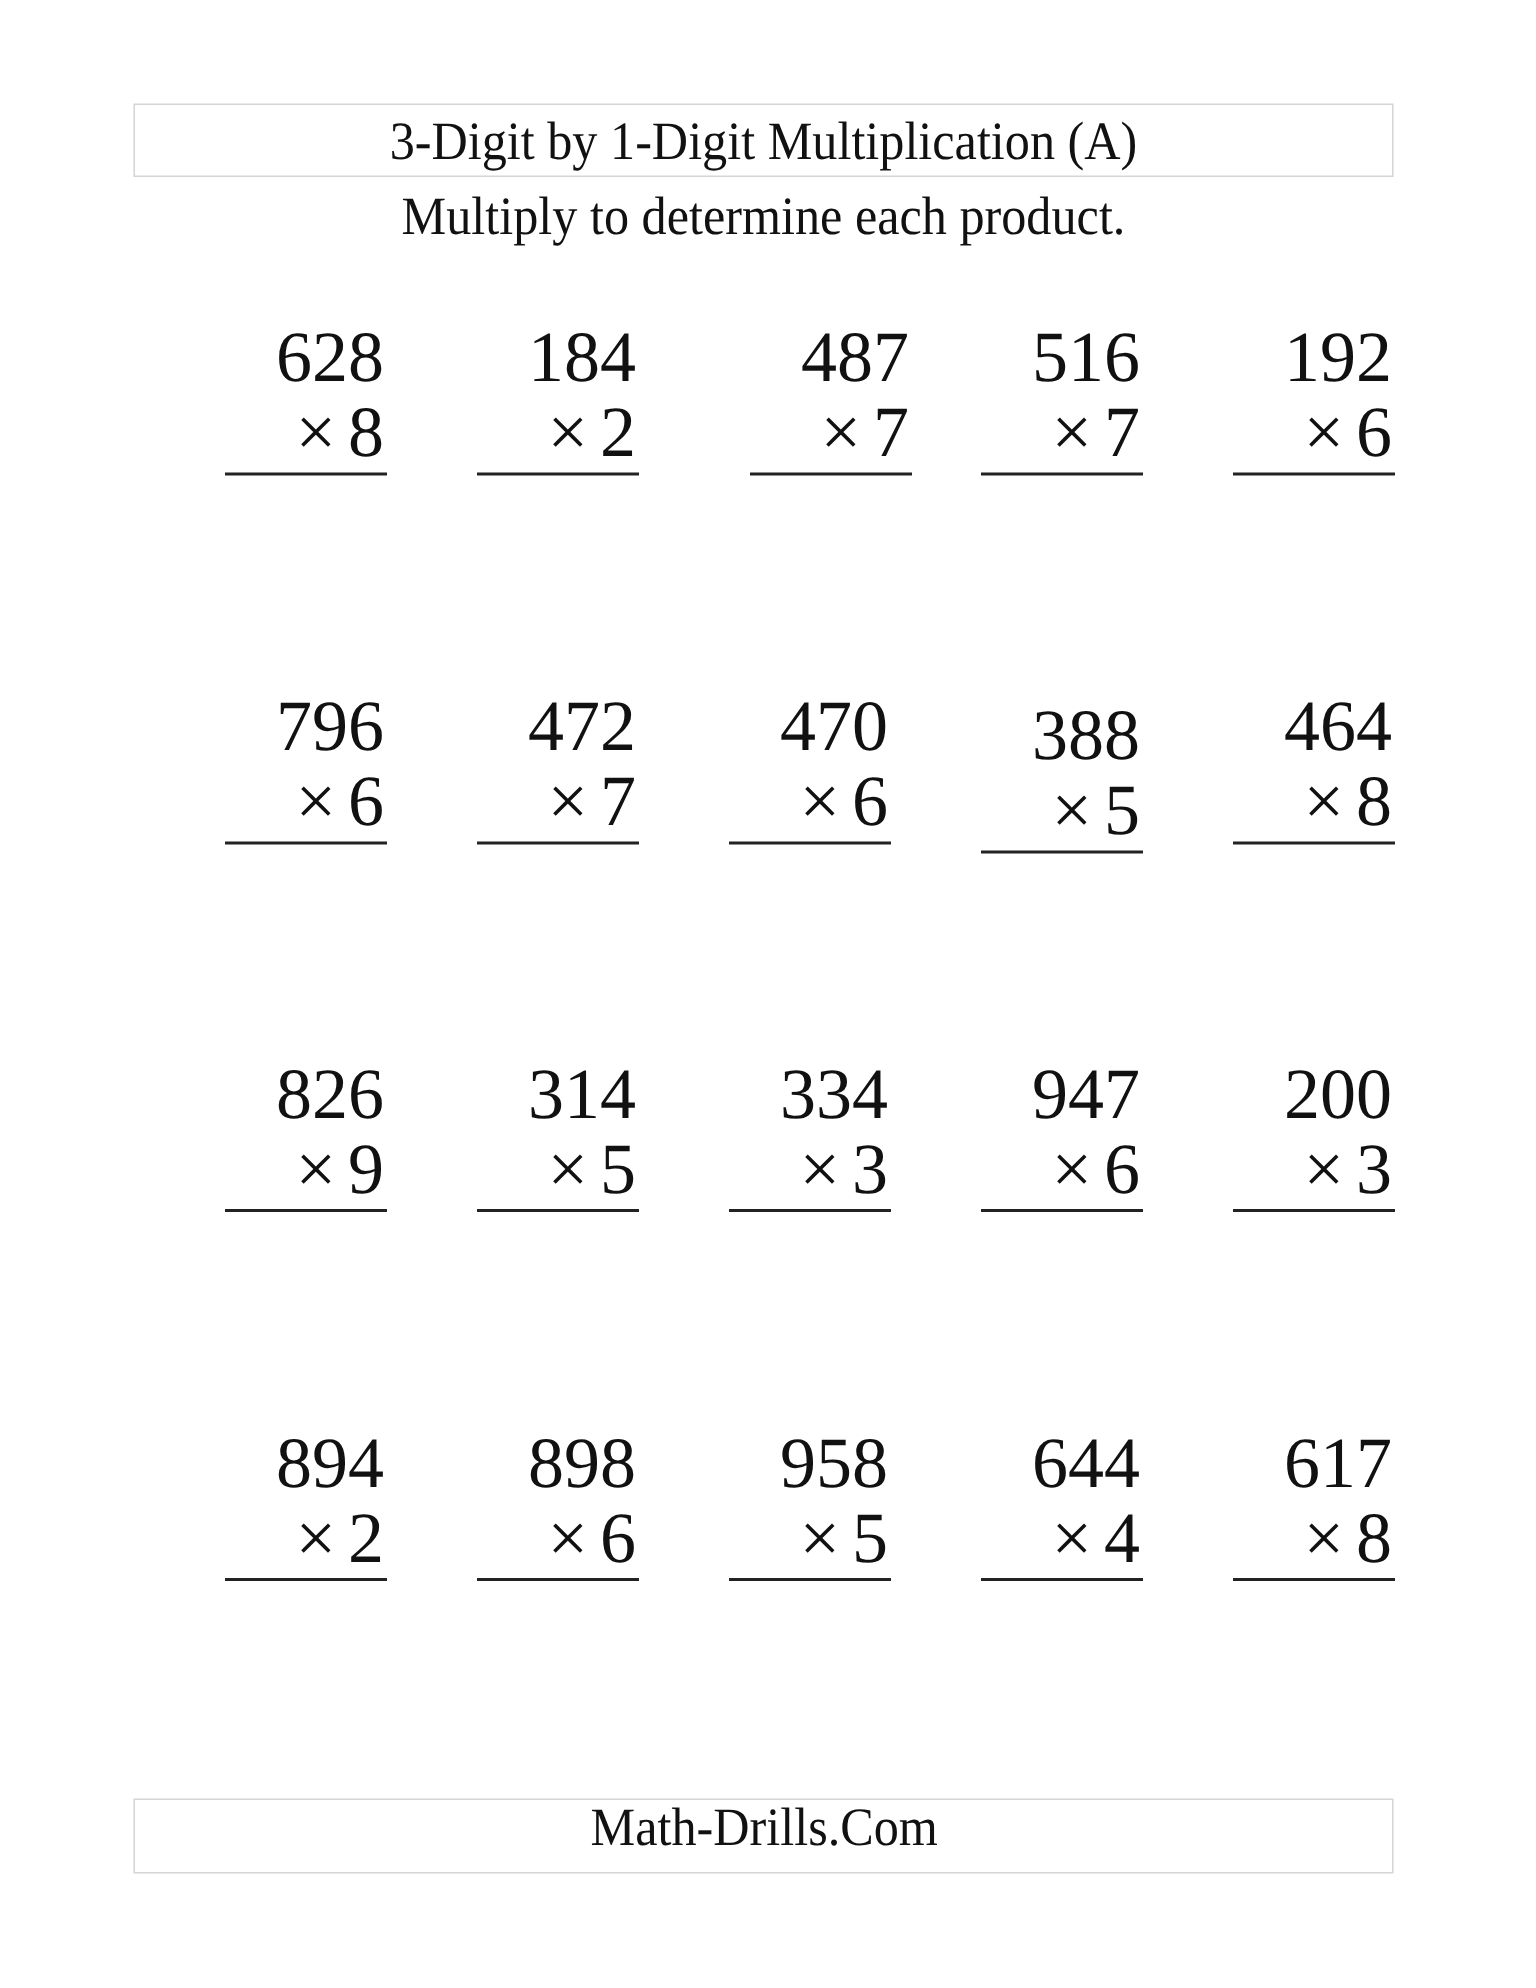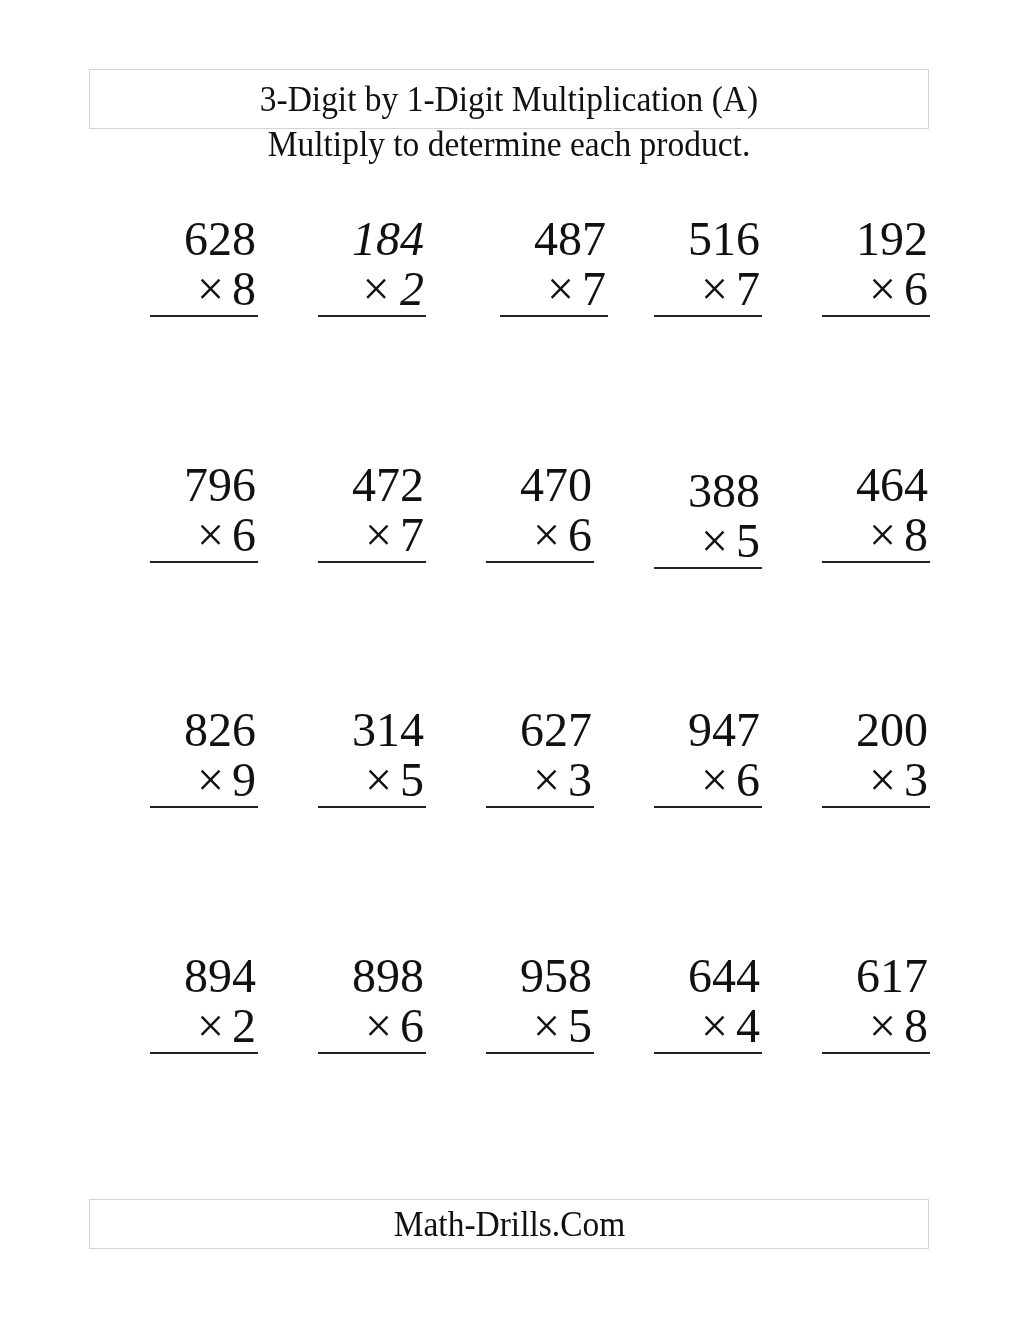--- a/index.html
+++ b/index.html
@@ -1,21 +1,21 @@
 <!DOCTYPE html>
 <html><head>
 <meta charset="utf-8">
 <style>
   html, body { margin: 0; padding: 0; background: #ffffff; }
   body {
     width: 1024px; height: 1325px; position: relative; overflow: hidden;
     font-family: "DejaVu Serif", "Liberation Serif", serif; color: #111111;
   }
   .title-box {
-    position: absolute; left: 89px; top: 69px; width: 840px; height: 60px;
+    position: absolute; left: 89px; top: 69px; width: 840px; height: 49px;
     border: 1px solid #d4d4d4; box-sizing: border-box;
     display: flex; align-items: center; justify-content: center;
   }
   .title {
     font-family: "Liberation Serif", "DejaVu Serif", serif;
     font-size: 36px; line-height: 1; letter-spacing: 0px; transform: scaleX(0.93);
   }
   .instructions {
     position: absolute; left: 89px; top: 122px; width: 840px; text-align: center;
     font-family: "Liberation Serif", "DejaVu Serif", serif;
@@ -31,42 +31,42 @@
   }
   .problem .top { top: 0; right: 2px; }
   .problem .bottom { top: 50px; right: 2px; }
   .problem .times { margin-right: 8px; }
   .problem .rule {
     position: absolute; left: 0; top: 96px; width: 108px; height: 2px; background: #222222;
   }
   .footer-box {
     position: absolute; left: 89px; top: 1199px; width: 840px; height: 50px;
     border: 1px solid #d4d4d4; box-sizing: border-box;
-    display: flex; align-items: center; justify-content: center;
+    display: flex; align-items: flex-start; justify-content: center;
   }
   .footer {
     font-family: "Liberation Serif", "DejaVu Serif", serif;
     font-size: 36px; line-height: 1; transform: scaleX(0.93);
   }
 </style>
 </head>
 <body>
 
 <div class="title-box">
   <span class="title">3-Digit by 1-Digit Multiplication (A)</span>
 </div>
 <div class="instructions">Multiply to determine each product.</div>
 
 <div id="problem-grid">
     <div class="problem" style="left: 150px; top: 219px;">
       <div class="top">628</div>
       <div class="bottom"><span class="times">×</span><span>8</span></div>
       <div class="rule"></div>
     </div>
-    <div class="problem" style="left: 318px; top: 219px; font-style: italic;">
+    <div class="problem" style="left: 318px; top: 219px;">
       <div class="top">184</div>
       <div class="bottom"><span class="times">×</span><span>2</span></div>
       <div class="rule"></div>
     </div>
     <div class="problem" style="left: 500px; top: 219px;">
       <div class="top">487</div>
       <div class="bottom"><span class="times">×</span><span>7</span></div>
       <div class="rule"></div>
     </div>
     <div class="problem" style="left: 654px; top: 219px;">
@@ -108,21 +108,21 @@
       <div class="top">826</div>
       <div class="bottom"><span class="times">×</span><span>9</span></div>
       <div class="rule"></div>
     </div>
     <div class="problem" style="left: 318px; top: 710px;">
       <div class="top">314</div>
       <div class="bottom"><span class="times">×</span><span>5</span></div>
       <div class="rule"></div>
     </div>
     <div class="problem" style="left: 486px; top: 710px;">
-      <div class="top">627</div>
+      <div class="top">334</div>
       <div class="bottom"><span class="times">×</span><span>3</span></div>
       <div class="rule"></div>
     </div>
     <div class="problem" style="left: 654px; top: 710px; text-decoration: underline;">
       <div class="top">947</div>
       <div class="bottom"><span class="times">×</span><span>6</span></div>
       <div class="rule"></div>
     </div>
     <div class="problem" style="left: 822px; top: 710px;">
       <div class="top">200</div>

